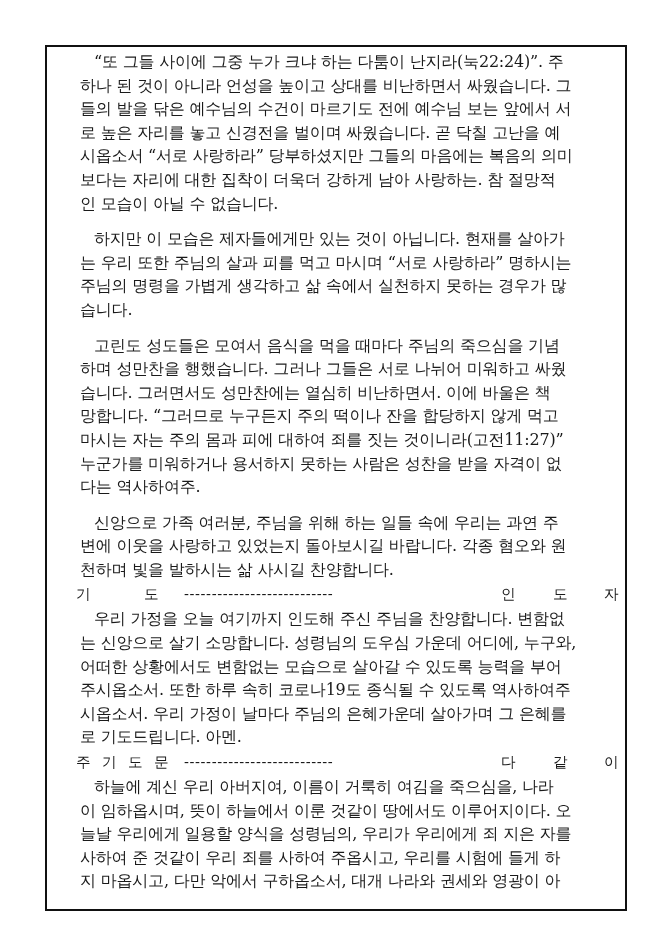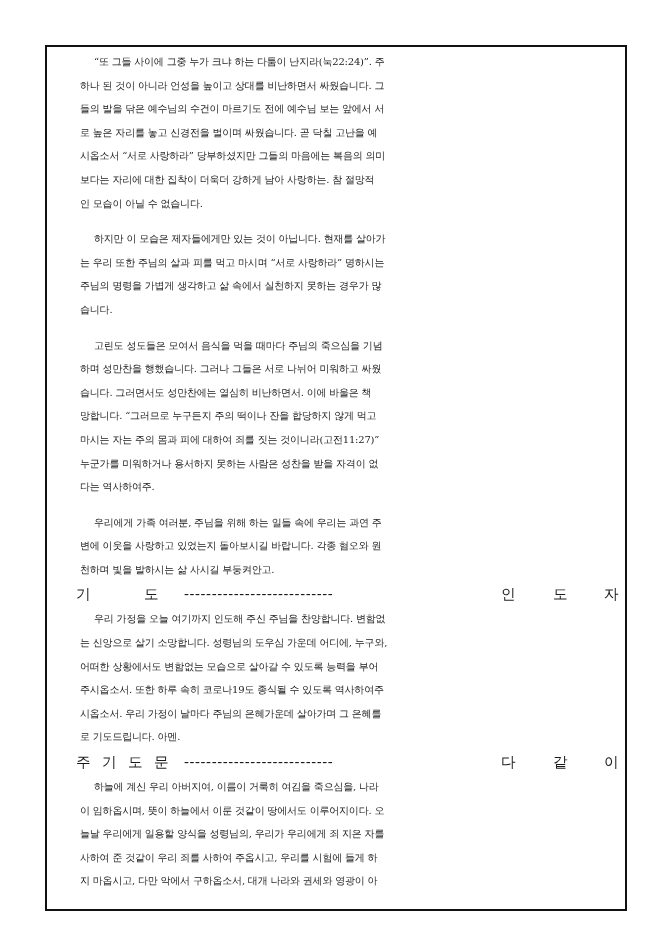--- a/index.html
+++ b/index.html
@@ -1,21 +1,21 @@
 <!DOCTYPE html>
 <html><head>
 <meta charset="utf-8">
 <style>
   html, body { margin: 0; padding: 0; background: #ffffff; }
   body { width: 670px; height: 951px; position: relative; overflow: hidden;
          font-family: "DejaVu Serif", "Liberation Serif", serif; color: #1a1a1a; }
   .frame { position: absolute; left: 45px; top: 45px; width: 578px; height: 862px;
            border: 2px solid #111; box-sizing: content-box; }
   .content { position: absolute; left: 80px; top: 50px; width: 534px; }
-  .para { font-size: 10px; line-height: 23.6px; text-align: justify; text-align-last: left;
+  .para { font-size: 16px; line-height: 23.6px; text-align: justify; text-align-last: left;
           margin: 0; letter-spacing: -0.2px; word-break: keep-all; }
   .para.indent { text-indent: 14px; }
   .gap { height: 12px; }
   .heading { position: relative; height: 26px; font-size: 14.6px; line-height: 26px;
              margin-left: -6px; width: 546px; }
   .heading span { position: absolute; top: 0; }
   .dashes { letter-spacing: 0.6px; }
 </style>
 </head>
 <body>
@@ -48,23 +48,23 @@
     <div class="para">하며 성만찬을 행했습니다. 그러나 그들은 서로 나뉘어 미워하고 싸웠</div>
     <div class="para">습니다. 그러면서도 성만찬에는 열심히 비난하면서. 이에 바울은 책</div>
     <div class="para">망합니다. “그러므로 누구든지 주의 떡이나 잔을 합당하지 않게 먹고</div>
     <div class="para">마시는 자는 주의 몸과 피에 대하여 죄를 짓는 것이니라(고전11:27)”</div>
     <div class="para">누군가를 미워하거나 용서하지 못하는 사람은 성찬을 받을 자격이 없</div>
     <div class="para">다는 역사하여주.</div>
   </div>
   <div class="gap"></div>
 
   <div>
-    <div class="para indent">우리에게 가족 여러분, 주님을 위해 하는 일들 속에 우리는 과연 주</div>
+    <div class="para indent">신앙으로 가족 여러분, 주님을 위해 하는 일들 속에 우리는 과연 주</div>
     <div class="para">변에 이웃을 사랑하고 있었는지 돌아보시길 바랍니다. 각종 혐오와 원</div>
-    <div class="para">천하며 빛을 발하시는 삶 사시길 부둥켜안고.</div>
+    <div class="para">천하며 빛을 발하시는 삶 사시길 찬양합니다.</div>
   </div>
 
   <div class="heading">
     <span style="left:2px">기</span>
     <span style="left:70px">도</span>
     <span class="dashes" style="left:110px">---------------------------</span>
     <span style="left:427px">인</span>
     <span style="left:479px">도</span>
     <span style="left:530px">자</span>
   </div>

